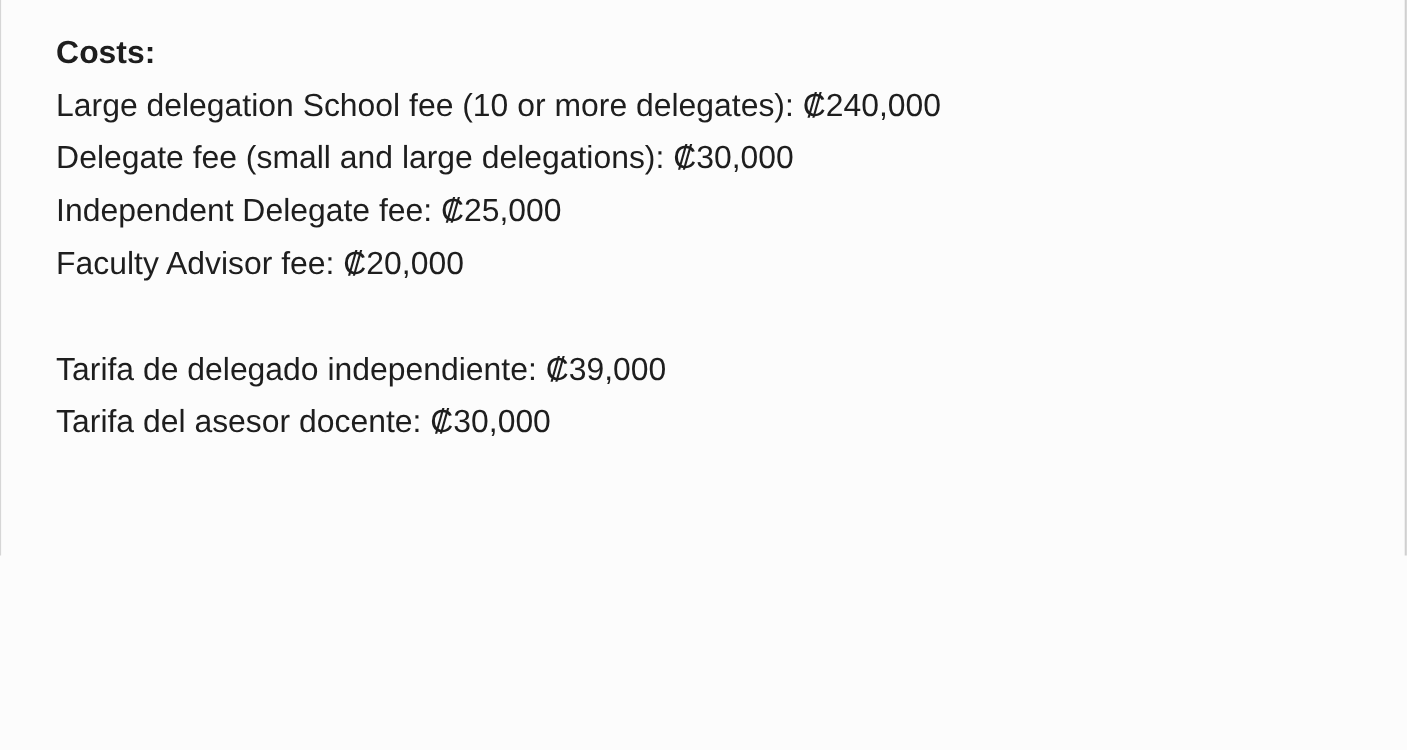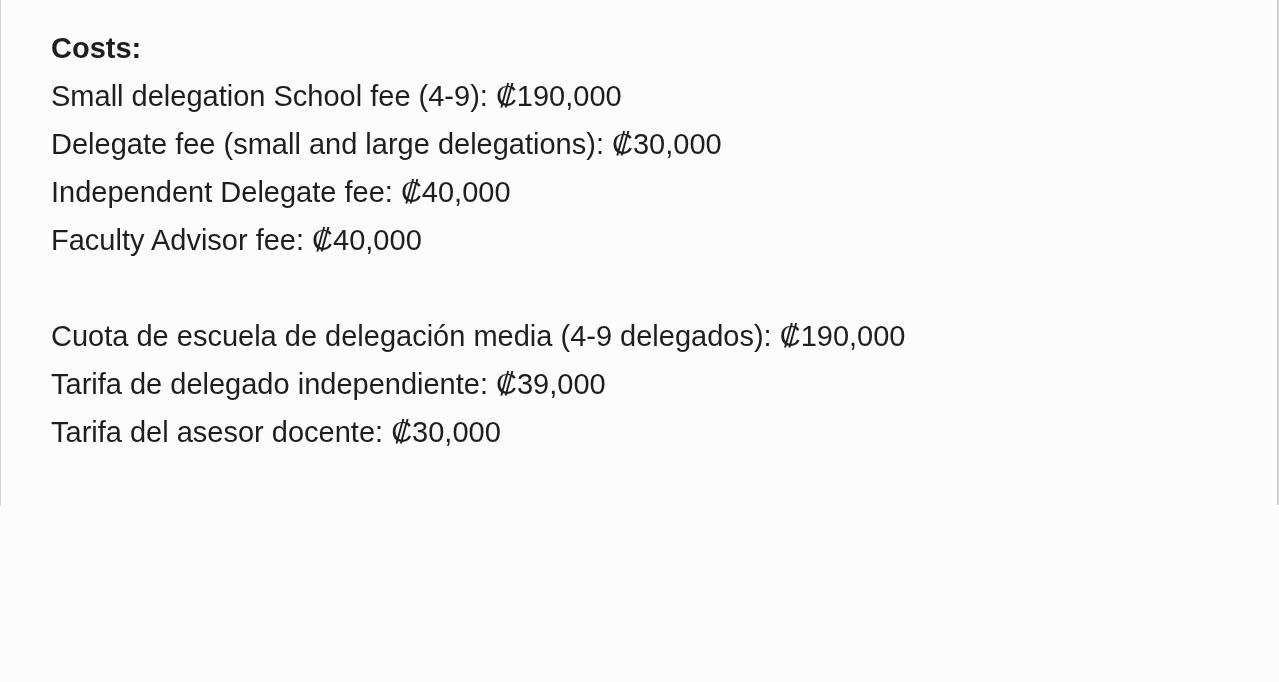--- a/index.html
+++ b/index.html
@@ -25,25 +25,24 @@
     .line { white-space: nowrap; }
     .spacer { height: 48px; }
   </style>
 </head>
 <body>
 
 <div class="frame">
   <div class="content">
     <div>
       <div class="heading line">Costs:</div>
-      <div class="line">Small delegation School fee (4-9): ₡190,000</div>
+      <div class="line">Large delegation School fee (10 or more delegates): ₡240,000</div>
       <div class="line">Delegate fee (small and large delegations): ₡30,000</div>
-      <div class="line">Independent Delegate fee: ₡40,000</div>
-      <div class="line">Faculty Advisor fee: ₡40,000</div>
+      <div class="line">Independent Delegate fee: ₡25,000</div>
+      <div class="line">Faculty Advisor fee: ₡20,000</div>
     </div>
     <div class="spacer"></div>
     <div>
-      <div class="line">Cuota de escuela de delegación media (4-9 delegados): ₡190,000</div>
       <div class="line">Tarifa de delegado independiente: ₡39,000</div>
       <div class="line">Tarifa del asesor docente: ₡30,000</div>
     </div>
   </div>
 </div>
 
 </body></html>

